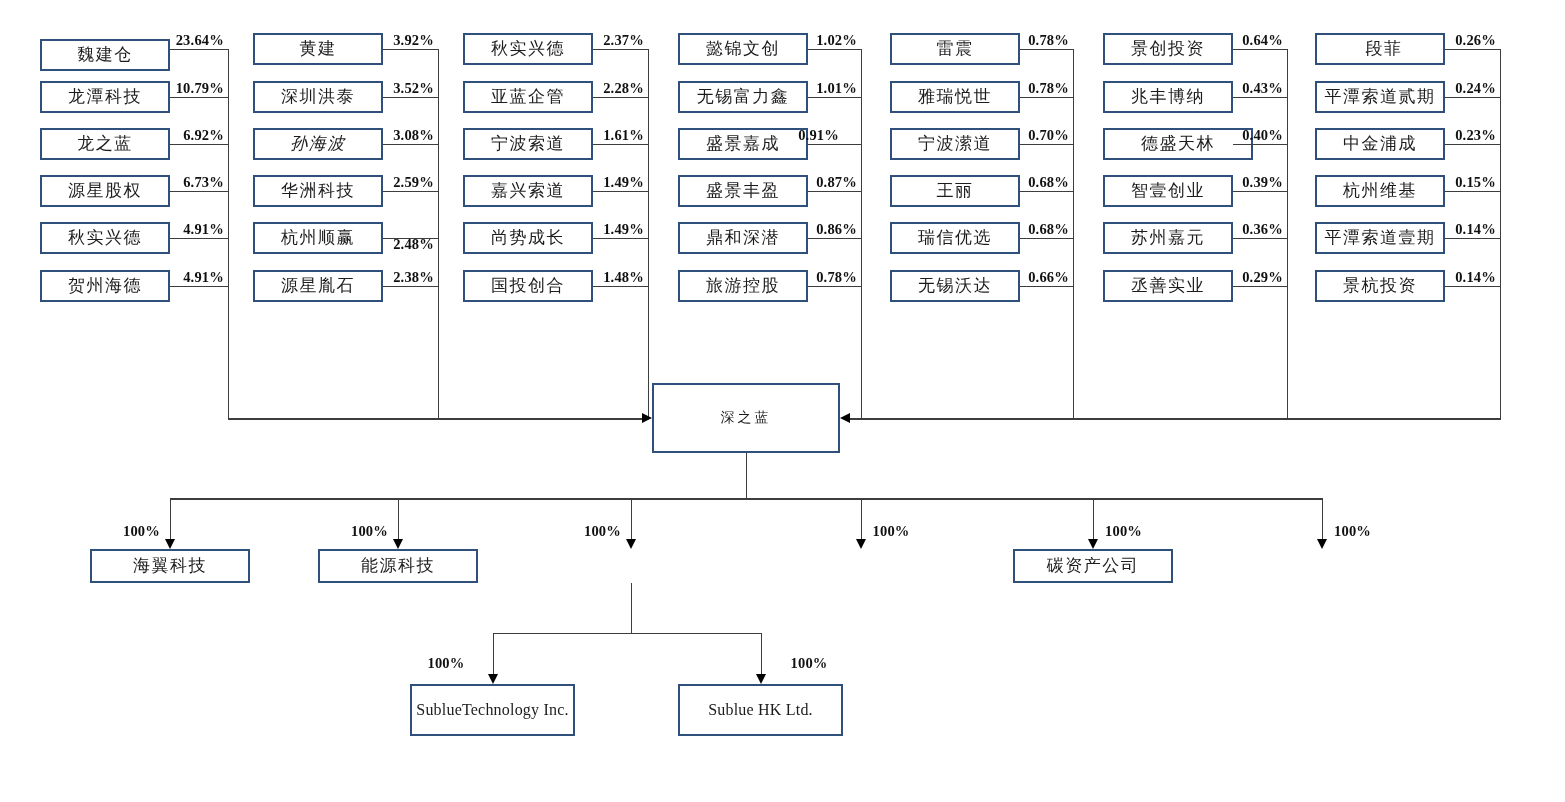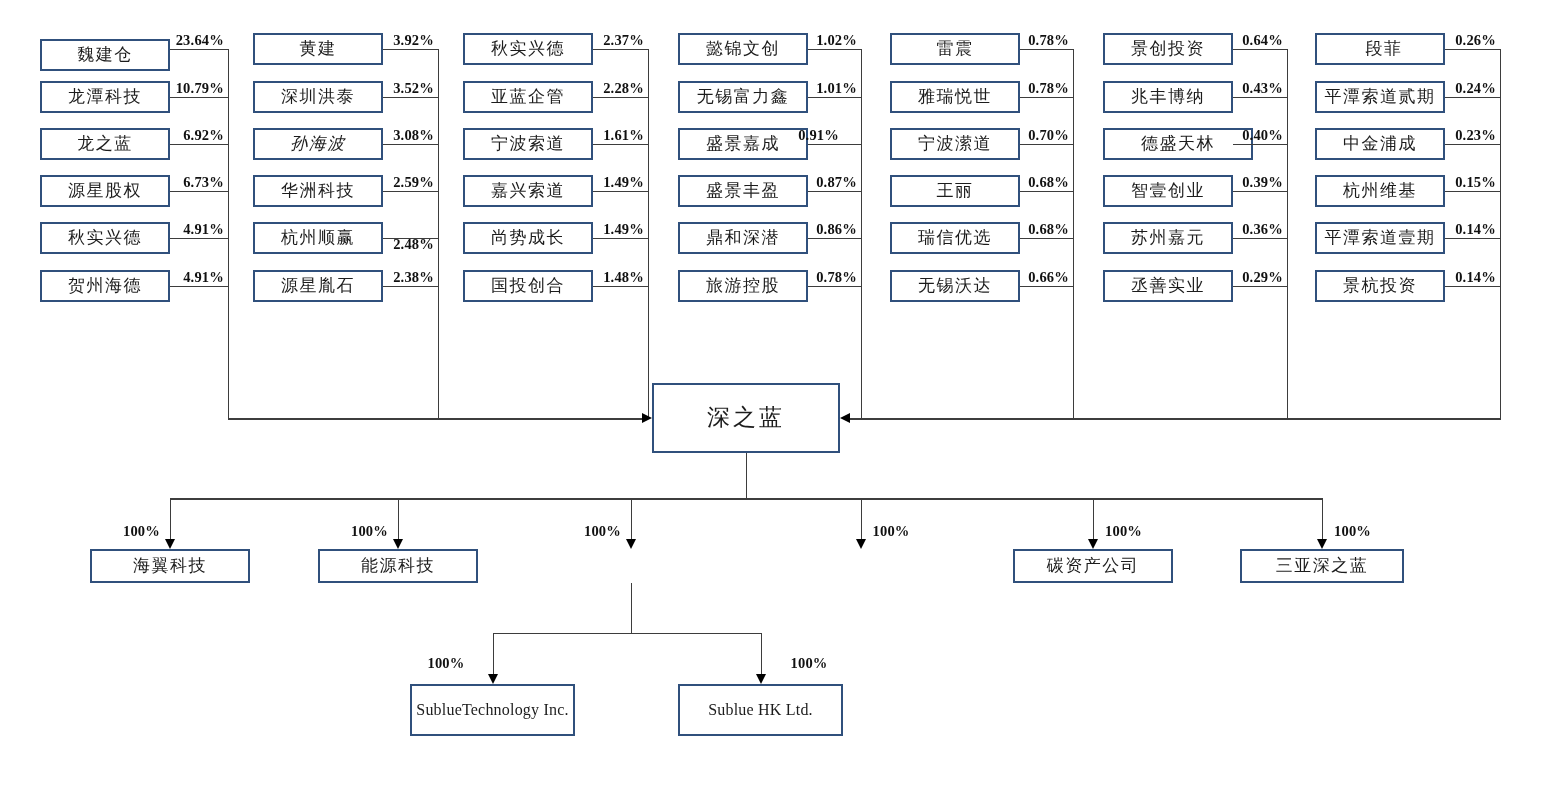--- a/index.html
+++ b/index.html
@@ -15,21 +15,21 @@
     border:2px solid #30507c;
     background:#ffffff;
     display:flex;align-items:center;justify-content:center;
     color:#1c1c1c;
     font-size:17px;
     letter-spacing:1.5px;
     text-align:center;
     box-sizing:border-box;
     line-height:1.3;
   }
-  .box.center{font-size:23px;letter-spacing:3px;}
+  .box.center{font-size:14px;letter-spacing:3px;}
   .box.latin{font-size:16px;letter-spacing:0.2px;line-height:1.35;}
   .hline{position:absolute;background:#3d3d3d;height:1px;}
   .hline.thick{height:2px;}
   .vline{position:absolute;background:#3d3d3d;width:1px;}
   .pct{
     position:absolute;
     font-size:14.5px;font-weight:700;color:#111;
     text-align:right;height:16px;line-height:16px;
     letter-spacing:0.2px;
   }
@@ -200,21 +200,20 @@
     <div class="pct100" style="left: 547px; top: 522px; width: 74px; text-align: right;">100%</div>
     <div class="vline" style="left: 860.5px; top: 498px; height: 41px;"></div>
     <div class="arr down" style="left: 855.5px; top: 539px;"></div>
     <div class="pct100" style="left: 872.5px; top: 522px; width: 74px; text-align: left;">100%</div>
     <div class="vline" style="left: 1093px; top: 498px; height: 41px;"></div>
     <div class="arr down" style="left: 1088px; top: 539px;"></div>
     <div class="box" style="left: 1013px; top: 549px; width: 160px; height: 34px;">碳资产公司</div>
     <div class="pct100" style="left: 1105px; top: 522px; width: 74px; text-align: left;">100%</div>
     <div class="vline" style="left: 1322px; top: 498px; height: 41px;"></div>
     <div class="arr down" style="left: 1317px; top: 539px;"></div>
-    <div class="box" style="left: 1240px; top: 549px; width: 164px; height: 34px;">三亚深之蓝</div>
     <div class="pct100" style="left: 1334px; top: 522px; width: 74px; text-align: left;">100%</div>
     <div class="vline" style="left: 631px; top: 583px; height: 50px;"></div>
     <div class="hline" style="left: 492.5px; top: 633px; width: 268px;"></div>
     <div class="vline" style="left: 492.5px; top: 633px; height: 41px;"></div>
     <div class="arr down" style="left: 487.5px; top: 674px;"></div>
     <div class="box latin" style="left: 410px; top: 684px; width: 165px; height: 52px;">
       <span>Sublue</span>
       <br>
       <span>Technology Inc.</span>
     </div>

